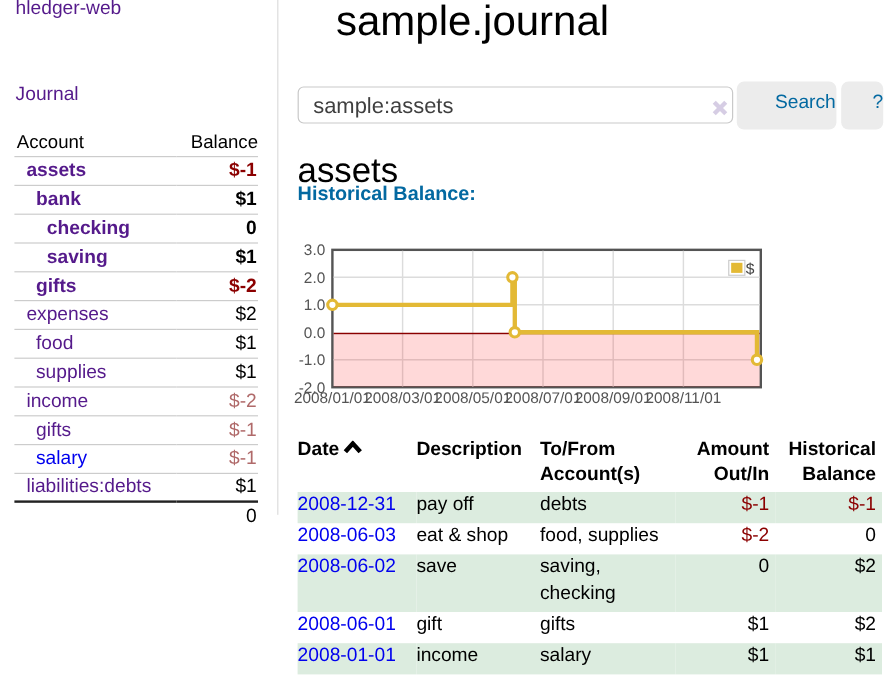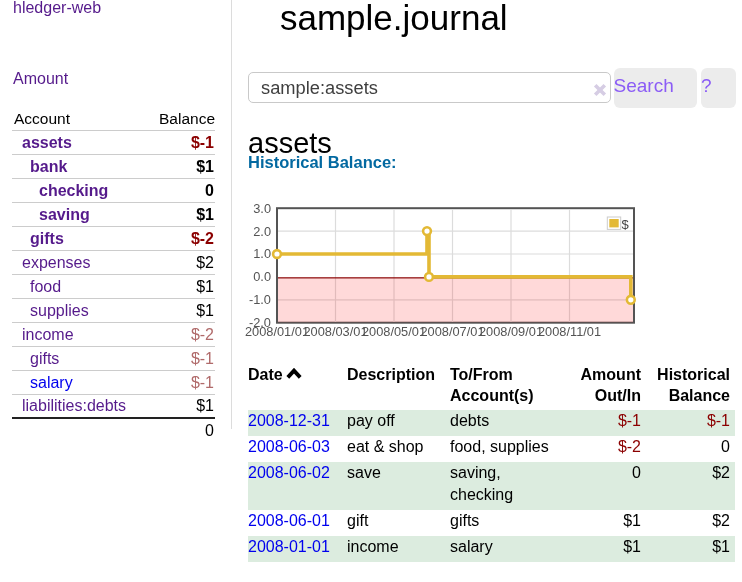--- a/index.html
+++ b/index.html
@@ -29,21 +29,21 @@
 #acctTable td.l1 { padding-left:10px; }
 #acctTable td.l2 { padding-left:18px; }
 #acctTable td.l3 { padding-left:27px; }
 #acctTable .b { font-weight:bold; }
 
 
 #h1 { left:248px; top:0px; font-size:35px; line-height:35px; font-weight:normal; color:#000;margin-left:32px; }
 #searchbox { left:248px; top:72px; width:363px; height:31px; border:1px solid #c9c9c9; border-radius:5px; background:#fff; box-sizing:border-box; }
 #searchtext { left:261px; top:79.3px; font-size:18.3px; color:#3f3f3f; line-height:18.3px; }
 #clearx { left:593px; top:83px; }
-.btn { background:#ececec; border-radius:6px; color:#8b5cf6; font-size:19px; text-align:left; box-sizing:border-box; }
+.btn { background:#ececec; border-radius:6px; color:#0369a1; font-size:16px; text-align:right; box-sizing:border-box; }
 #searchbtn { left:613.5px; top:68px; width:83px; height:39.5px; line-height:36px; }
 #helpbtn { left:701px; top:68px; width:35px; height:39.5px; line-height:36px; }
 #h2 { left:248px; top:129px; font-size:29px; line-height:29px; font-weight:normal; color:#000; }
 #histlabel { left:248px; top:154px; font-size:16.5px; font-weight:bold; line-height:16.5px; color:#0369a1; }
 #chart { left:240px; top:200px; }
 
 
 #regTable { left:248px; top:363.8px; width:486px; border-collapse:collapse; font-size:16px; table-layout:fixed; }
 #regTable th { font-weight:bold; text-align:left; vertical-align:top; line-height:20.8px; padding:1px 0 3.5px 0; }
 #regTable th.r, #regTable td.r { text-align:right; padding-right:5px; }
@@ -53,21 +53,21 @@
 #regTable col.c2 { width:103px; }
 #regTable col.c3 { width:113px; }
 #regTable col.c4 { width:83px; }
 #regTable col.c5 { width:89px; }
 </style>
 </head>
 <body>
 <div id="page">
   <div id="divider" class="abs"></div>
   <a id="brand" class="abs purple" href="#">hledger-web</a>
-  <a id="journal" class="abs purple" href="#">Amount</a>
+  <a id="journal" class="abs purple" href="#">Journal</a>
   <table id="acctTable" class="abs">
     <tbody>
         <tr class="hdr">
           <th>Account</th>
           <th class="bal">Balance</th>
         </tr>
     <tr>
           <td class="l1 b"><a class="purple" href="#">assets</a></td>
           <td class="bal b dred">$-1</td>
         </tr>

